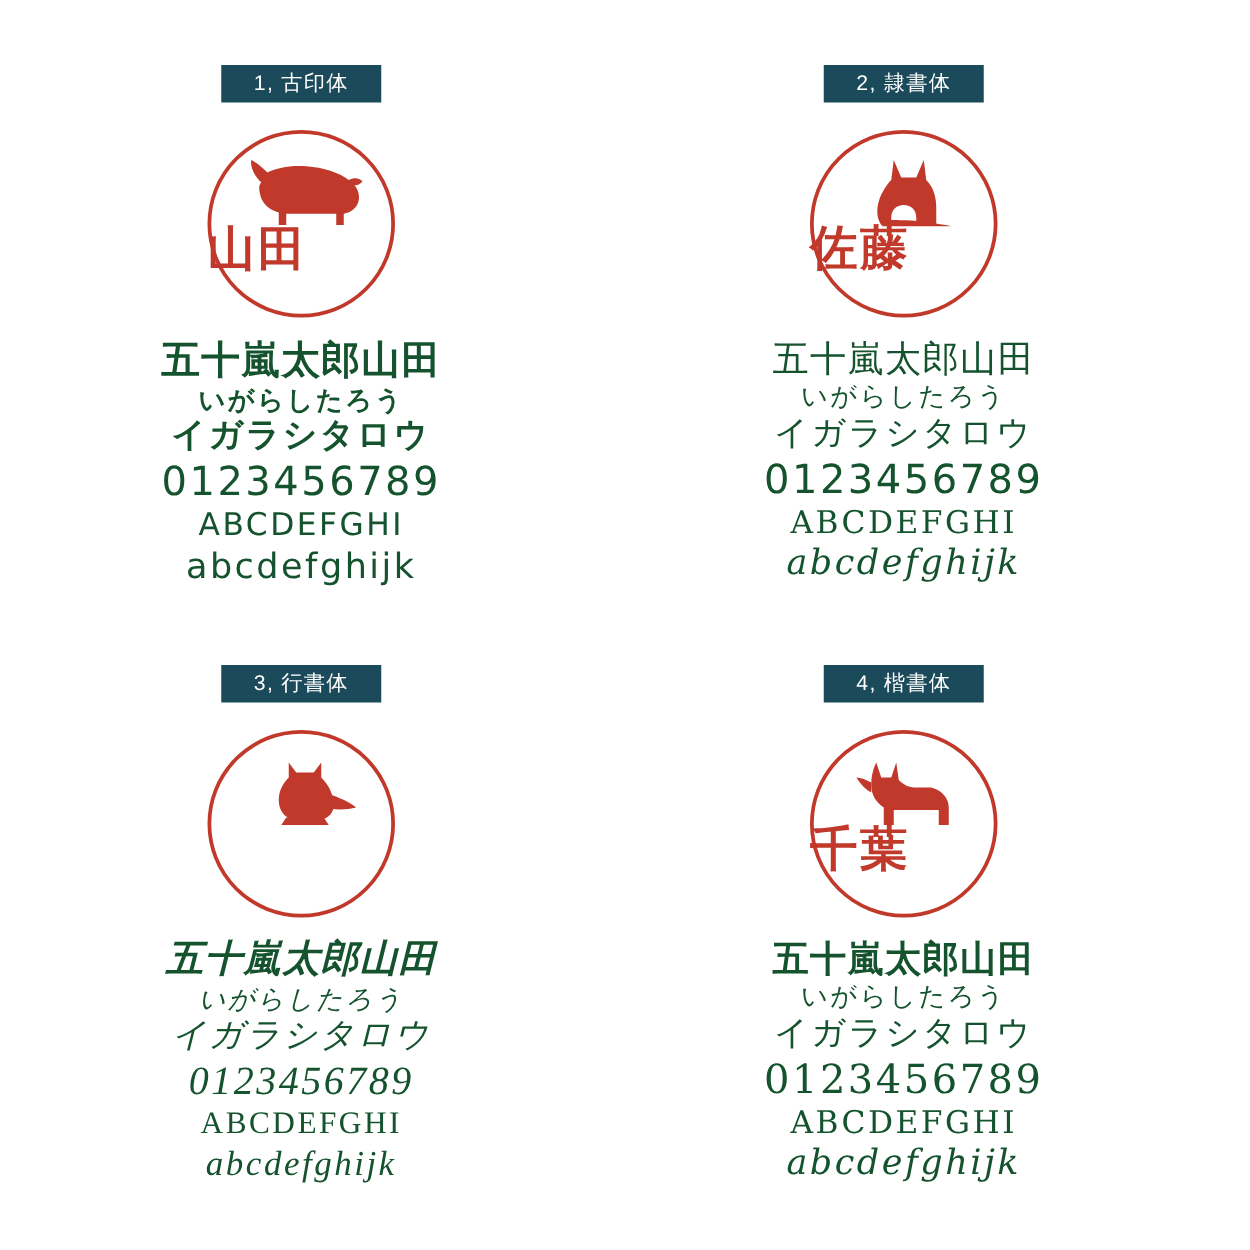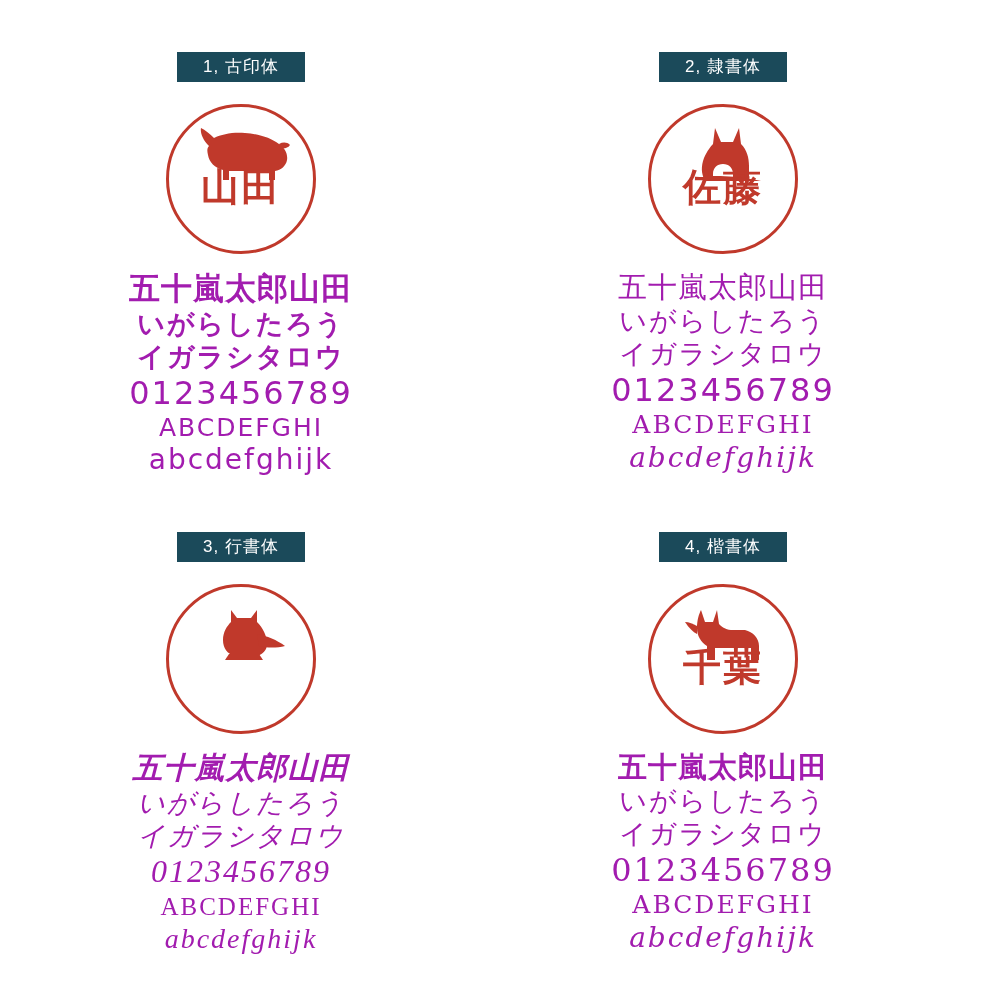--- a/index.html
+++ b/index.html
@@ -65,39 +65,39 @@
     height: 58px;
     display: flex;
     align-items: flex-end;
     justify-content: center;
   }
   .animal svg { display: block; }
   .stamp-name {
     position: absolute;
     left: 0;
     right: 0;
-    top: 64px;
-    text-align: center;
+    top: 76px;
+    text-align: left;
     color: #c0392b;
     font-size: 38px;
     line-height: 1;
     letter-spacing: 2px;
     white-space: nowrap;
   }
   .lines {
     margin-top: 16px;
     text-align: center;
-    color: #a21caf;
+    color: #14532d;
   }
   .lines div {
     white-space: nowrap;
     line-height: 1.22;
   }
   .l-kanji { font-size: 30px; font-weight: bold; letter-spacing: 1px; }
-  .l-hira  { font-size: 27px; letter-spacing: 2px; }
+  .l-hira  { font-size: 21px; letter-spacing: 2px; }
   .l-kata  { font-size: 27px; letter-spacing: 2px; }
   .l-num   { font-size: 32px; letter-spacing: 2px; }
   .l-upper { font-size: 25px; letter-spacing: 2px; }
   .l-lower { font-size: 28px; letter-spacing: 2px; }
 
   
   .style-koin .lines { font-family: "DejaVu Sans", sans-serif; }
   .style-koin .l-kanji { font-weight: bold; font-size: 31px; }
   .style-koin .l-hira, .style-koin .l-kata { font-weight: bold; }
   .style-koin .l-num, .style-koin .l-upper, .style-koin .l-lower { font-family: "DejaVu Sans", sans-serif; }

